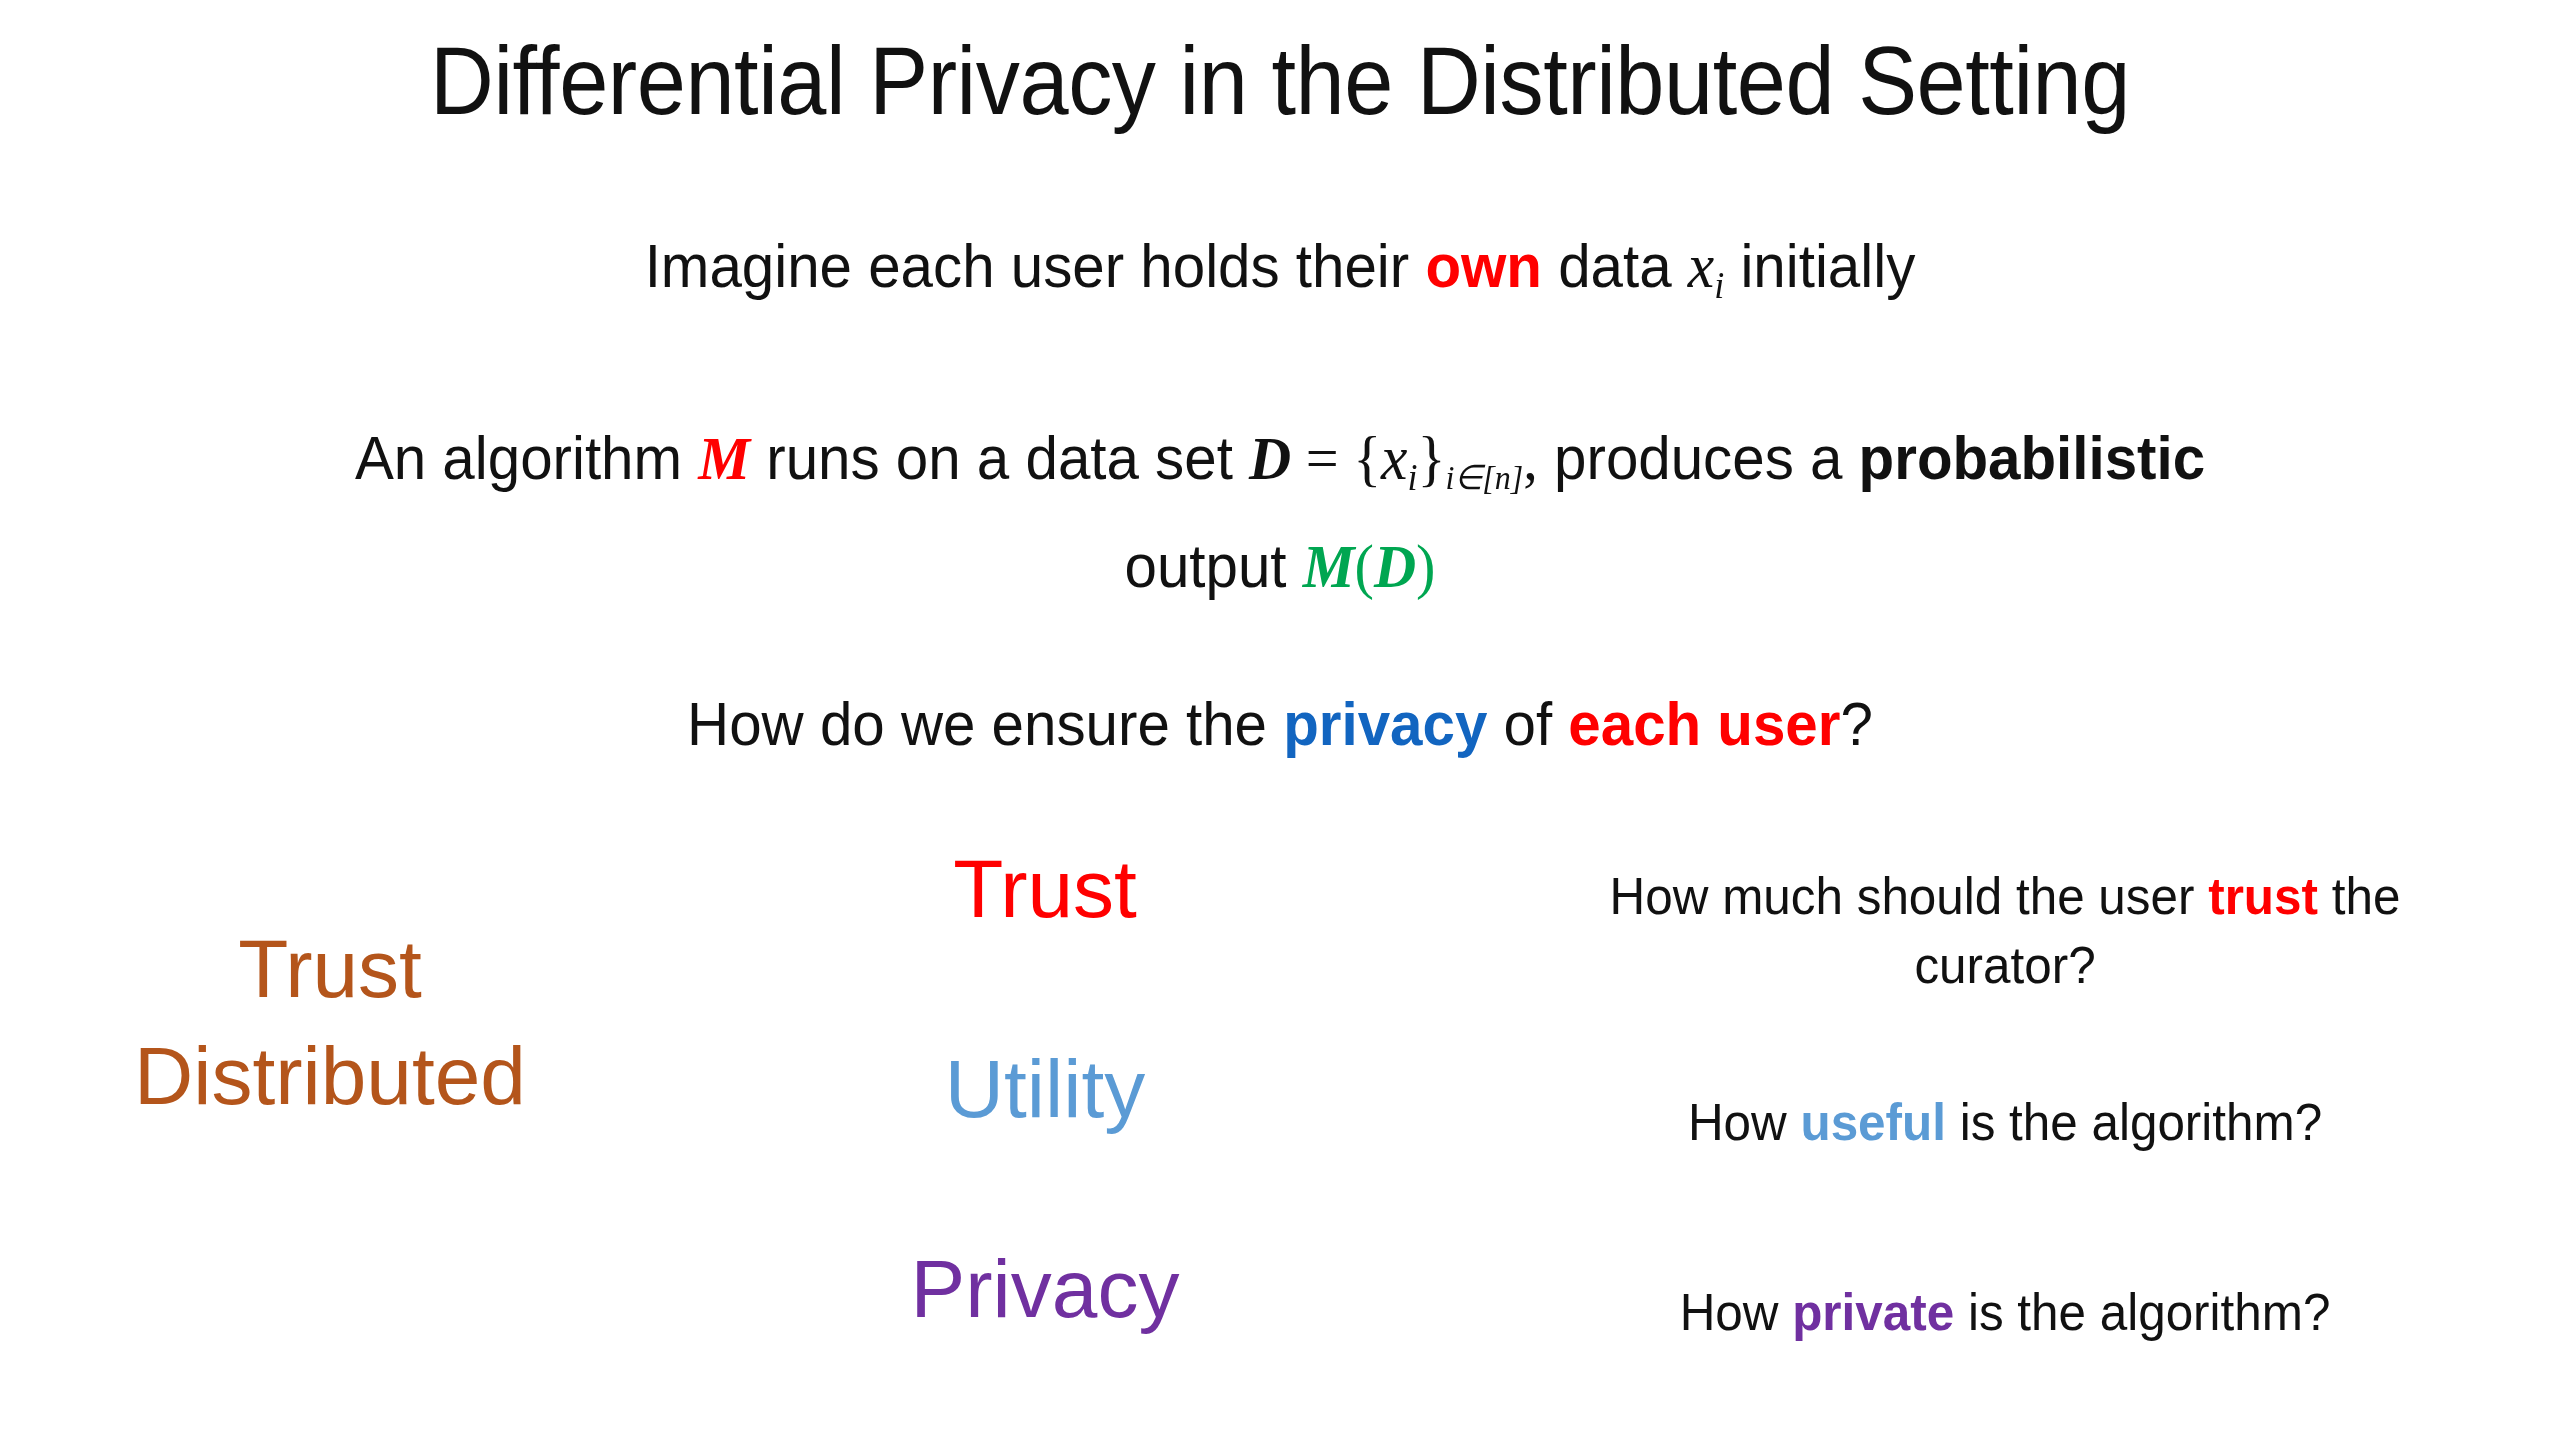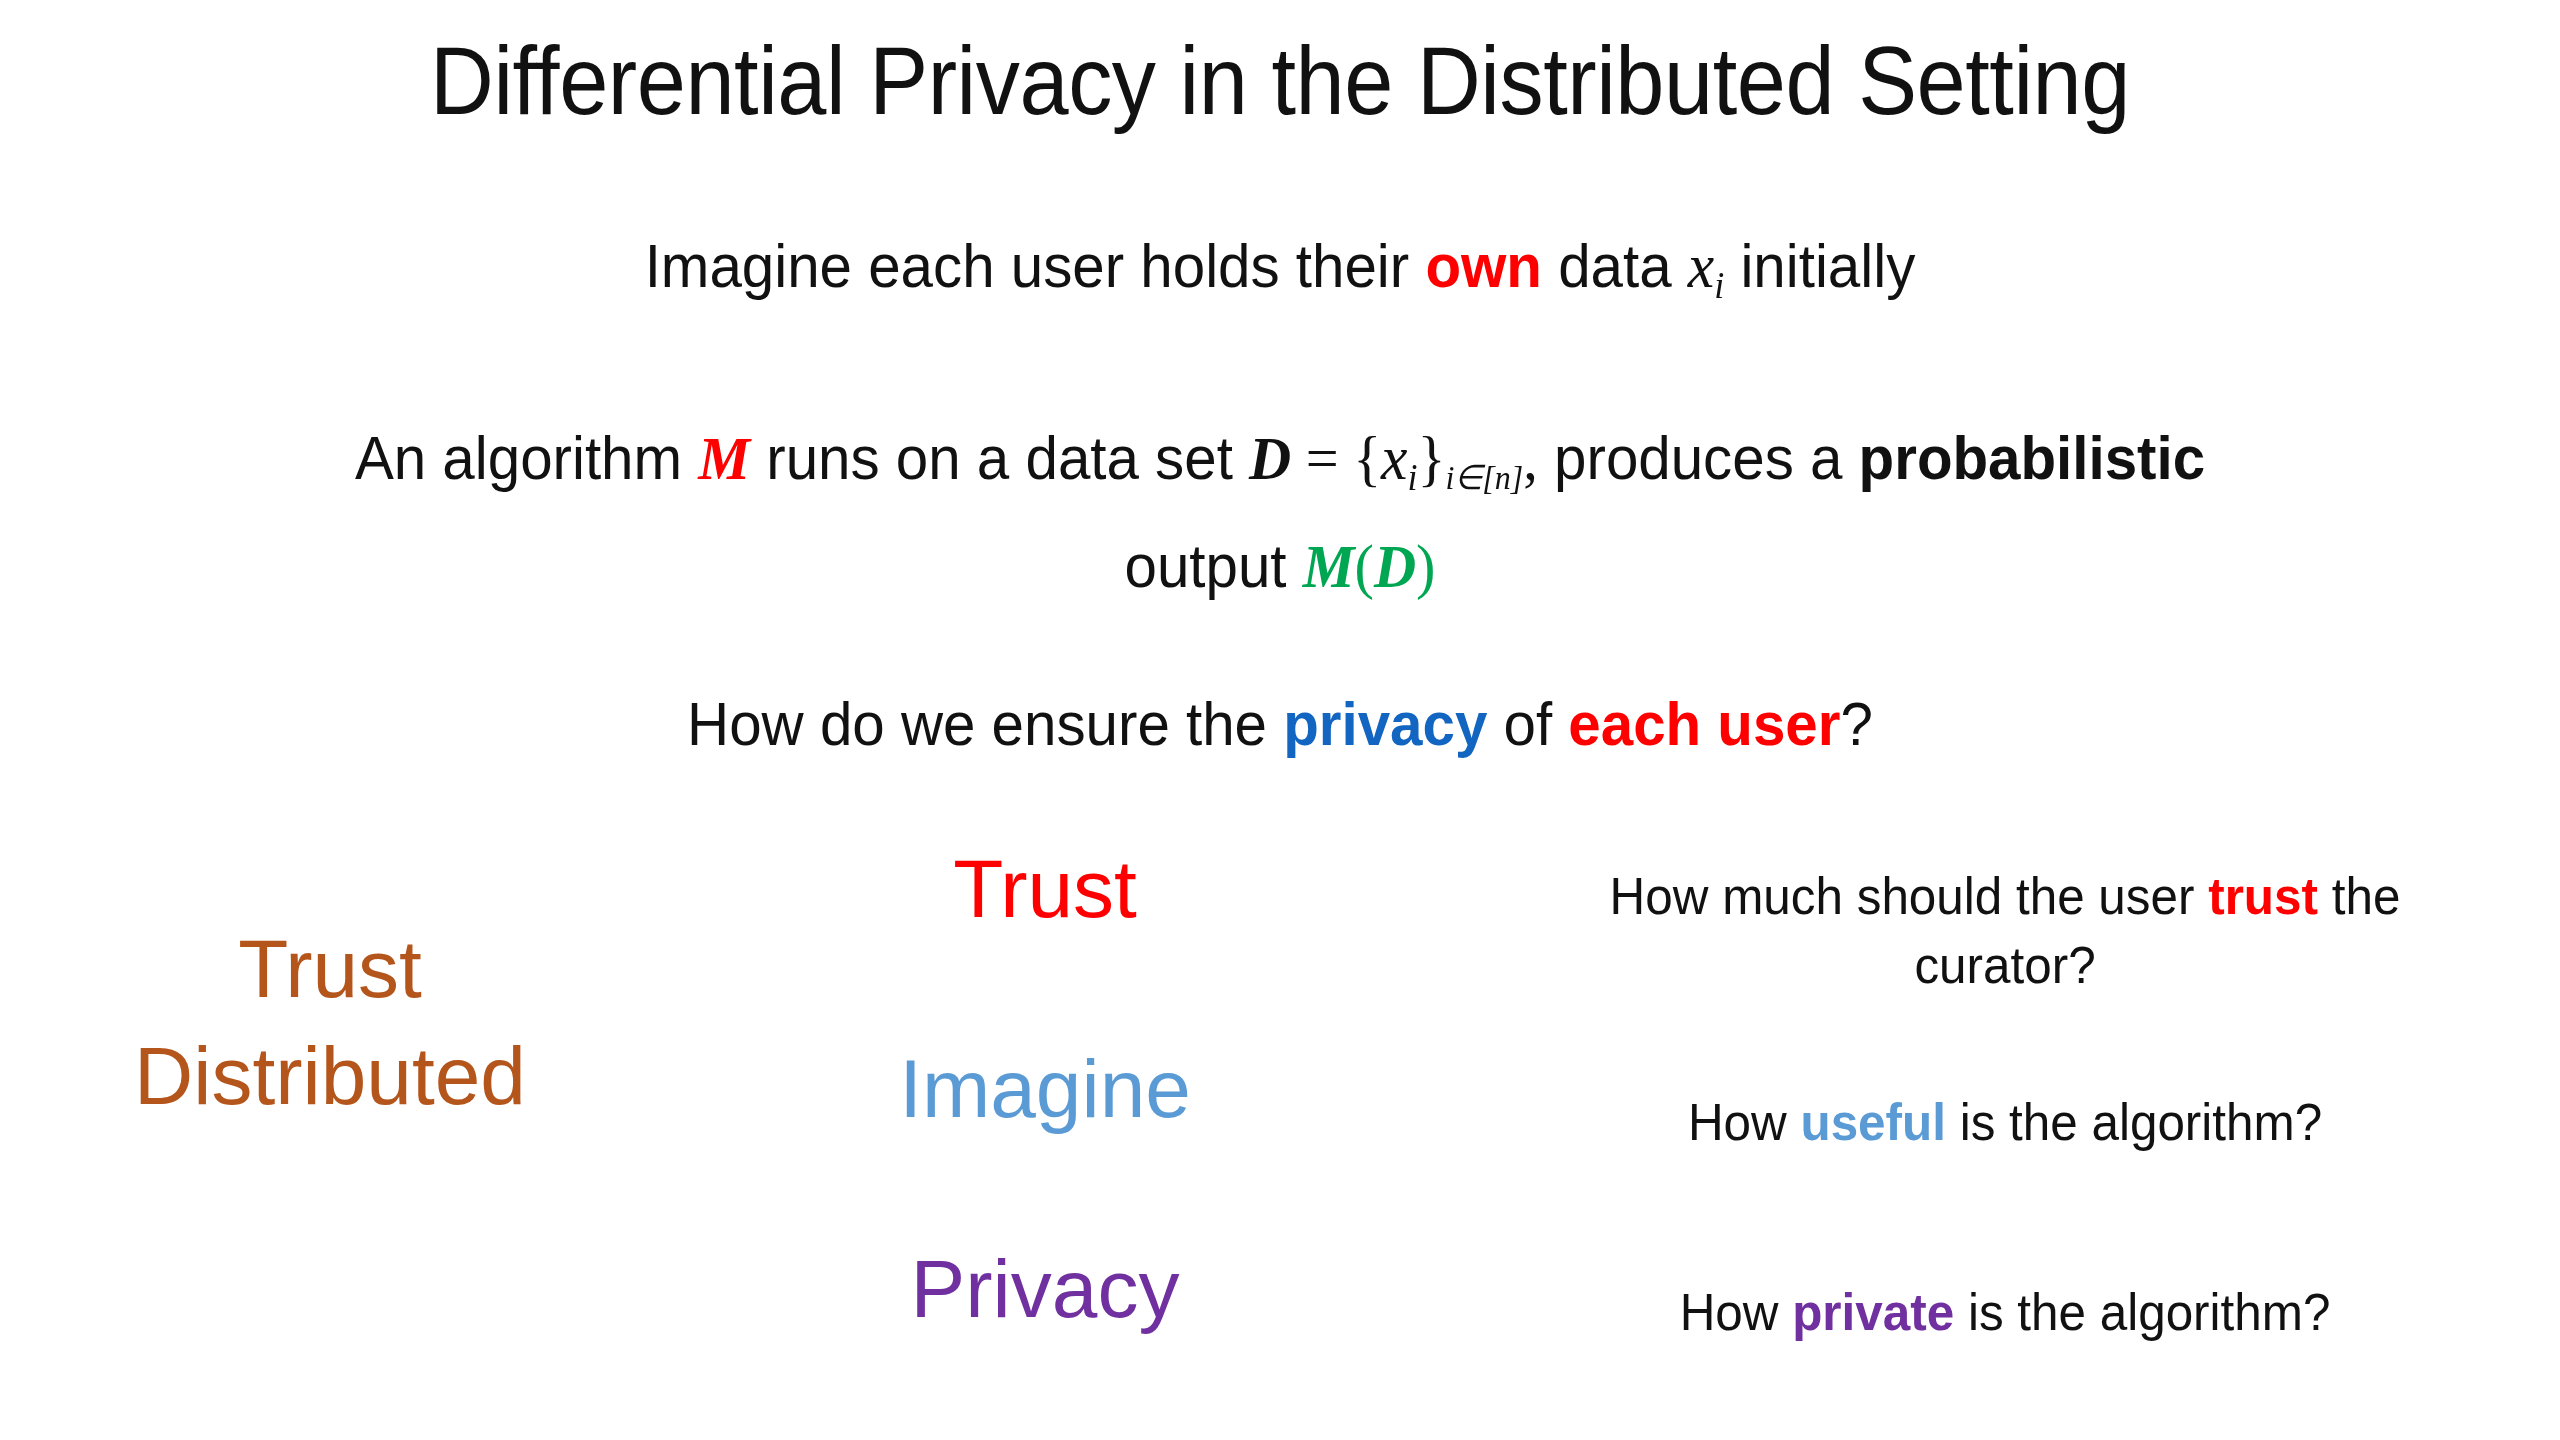--- a/index.html
+++ b/index.html
@@ -168,21 +168,21 @@
   <div class="body-line line-howensure">
     <span>How do we ensure the </span><span class="blue">privacy</span><span> of </span><span class="redb">each user</span><span>?</span>
   </div>
 
   <div class="dims-label">
     <div>Trust</div>
     <div>Distributed</div>
   </div>
 
   <div class="dim-name dim-name-trust">Trust</div>
-  <div class="dim-name dim-name-utility">Imagine</div>
+  <div class="dim-name dim-name-utility">Utility</div>
   <div class="dim-name dim-name-privacy">Privacy</div>
 
   <div class="dim-desc dim-desc-trust">
     <span>How much should the user </span><span class="redb">trust</span><span> the curator?</span>
   </div>
 
   <div class="dim-desc dim-desc-utility">
     <span>How </span><span class="ltblue">useful</span><span> is the algorithm?</span>
   </div>
 

